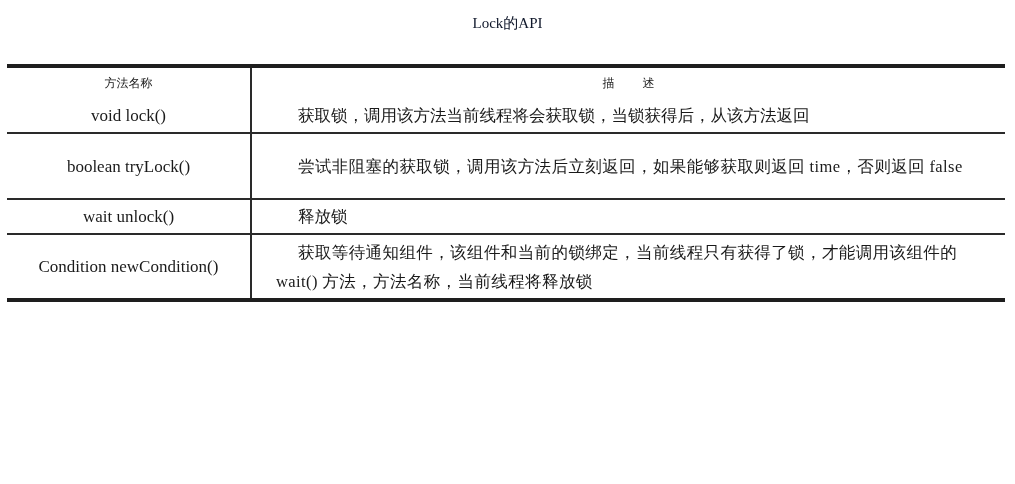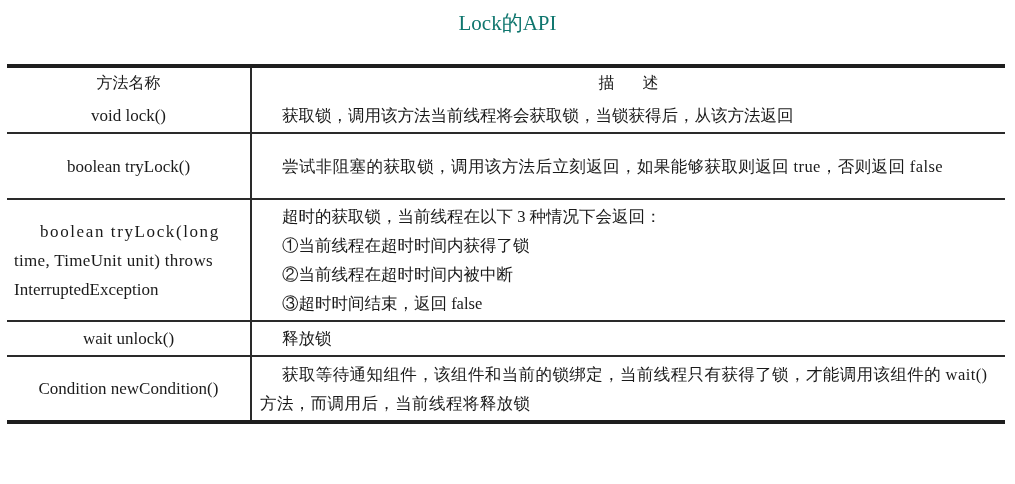--- a/index.html
+++ b/index.html
@@ -14,23 +14,23 @@
       overflow: hidden;
       font-family: "Liberation Serif", "DejaVu Serif", serif;
       color: #1a1a1a;
     }
     .title {
       position: absolute;
       left: 0;
       top: 8px;
       width: 1015px;
       text-align: center;
-      font-size: 21px;
+      font-size: 15px;
       line-height: 30px;
-      color: #0f766e;
+      color: #0f172a;
     }
     .table-wrap {
       position: absolute;
       left: 7px;
       top: 64px;
       width: 998px;
     }
     table {
       border-collapse: collapse;
       width: 998px;
@@ -48,37 +48,37 @@
     }
     tr { border-bottom: 2px solid #2a2a2a; }
     tr:last-child { border-bottom: none; }
     td.name, th.name {
       border-right: 2px solid #2a2a2a;
     }
     th {
       height: 31px;
       text-align: center;
       font-family: "DejaVu Sans", "Liberation Sans", sans-serif;
-      font-size: 16px;
+      font-size: 12px;
     }
     th.desc { letter-spacing: 0; }
     th.desc .gap { display: inline-block; width: 28px; }
     td.name {
       text-align: center;
       line-height: 29px;
       padding: 2px 2px;
     }
     td.name.left {
       text-align: left;
       padding-left: 7px;
       line-height: 29px;
     }
     td.name .indent { padding-left: 26px; letter-spacing: 1.6px; }
     td.desc {
-      padding: 2px 8px 2px 8px;
+      padding: 2px 8px 2px 24px;
       line-height: 29px;
       font-size: 16.5px;
     }
     td.desc .para { text-indent: 22px; }
     td.desc .line { padding-left: 22px; }
     .row-h1 { height: 32px; }
     .row-h2 { height: 66px; }
     .row-h4 { height: 120px; }
   </style>
 </head>
@@ -101,43 +101,30 @@
     <tbody>
       <tr class="row-h1">
         <td class="name"><span>void lock()</span></td>
         <td class="desc">
             <div class="para">获取锁，调用该方法当前线程将会获取锁，当锁获得后，从该方法返回</div>
           </td>
       </tr>
       <tr class="row-h2">
         <td class="name"><span>boolean tryLock()</span></td>
         <td class="desc">
-            <div class="para" style="letter-spacing:0.4px;">尝试非阻塞的获取锁，调用该方法后立刻返回，如果能够获取则返回 true，否则返回 false</div>
+            <div class="para" style="letter-spacing:0.4px;">尝试非阻塞的获取锁，调用该方法后立刻返回，如果能够获取则返回 time，否则返回 false</div>
           </td>
-      </tr>
-      <tr class="row-h4">
-        <td class="name left">
-          <div class="indent">boolean tryLock(long</div>
-          <div style="letter-spacing:0.3px;">time, TimeUnit unit) throws</div>
-          <div>InterruptedException</div>
-        </td>
-        <td class="desc">
-          <div class="line">超时的获取锁，当前线程在以下 3 种情况下会返回：</div>
-          <div class="line">①当前线程在超时时间内获得了锁</div>
-          <div class="line">②当前线程在超时时间内被中断</div>
-          <div class="line">③超时时间结束，返回 false</div>
-        </td>
       </tr>
       <tr class="row-h1">
         <td class="name"><span>wait unlock()</span></td>
         <td class="desc">
             <div class="para">释放锁</div>
           </td>
       </tr>
       <tr class="row-h2">
         <td class="name"><span>Condition newCondition()</span></td>
         <td class="desc">
-            <div class="para" style="letter-spacing:0.4px;">获取等待通知组件，该组件和当前的锁绑定，当前线程只有获得了锁，才能调用该组件的 wait() 方法，而调用后，当前线程将释放锁</div>
+            <div class="para" style="letter-spacing:0.4px;">获取等待通知组件，该组件和当前的锁绑定，当前线程只有获得了锁，才能调用该组件的 wait() 方法，方法名称，当前线程将释放锁</div>
           </td>
       </tr>
     </tbody>
   </table>
 </div>
 
 </body></html>

